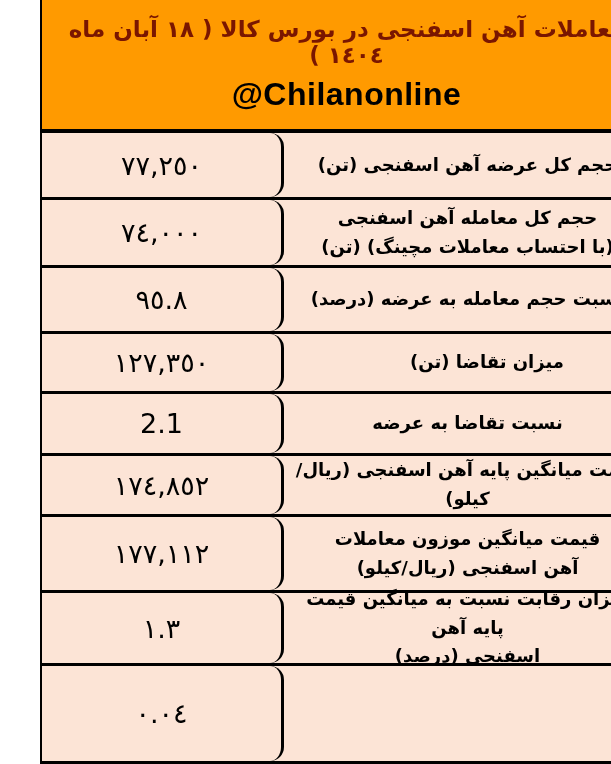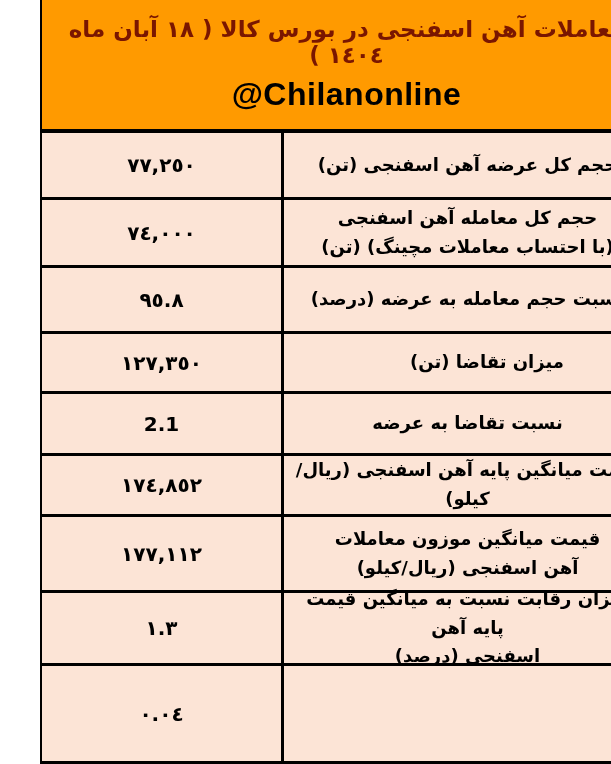--- a/index.html
+++ b/index.html
@@ -55,22 +55,23 @@
     background: var(--row-bg, #FCE4D6);
     border-bottom: 3px solid var(--border, #000);
   }
   .trow:last-child { flex: 1 1 auto; }
   .value-cell {
     width: 242px; flex: 0 0 242px;
     border-right: 3px solid var(--border, #000);
     display: flex; align-items: center; justify-content: center;
     direction: ltr;
     color: var(--cell-text, #000);
-    font-weight: bold;
-    font-size: 20px;
+    font-weight: normal;
+    font-size: 27px;
+    border-radius: 14px;
   }
   .label-cell {
     flex: 1 1 auto;
     display: flex; flex-direction: column;
     align-items: center; justify-content: center;
     direction: rtl; text-align: center;
     color: var(--cell-text, #000);
     font-weight: bold;
     font-size: 18px;
     line-height: 1.6;

